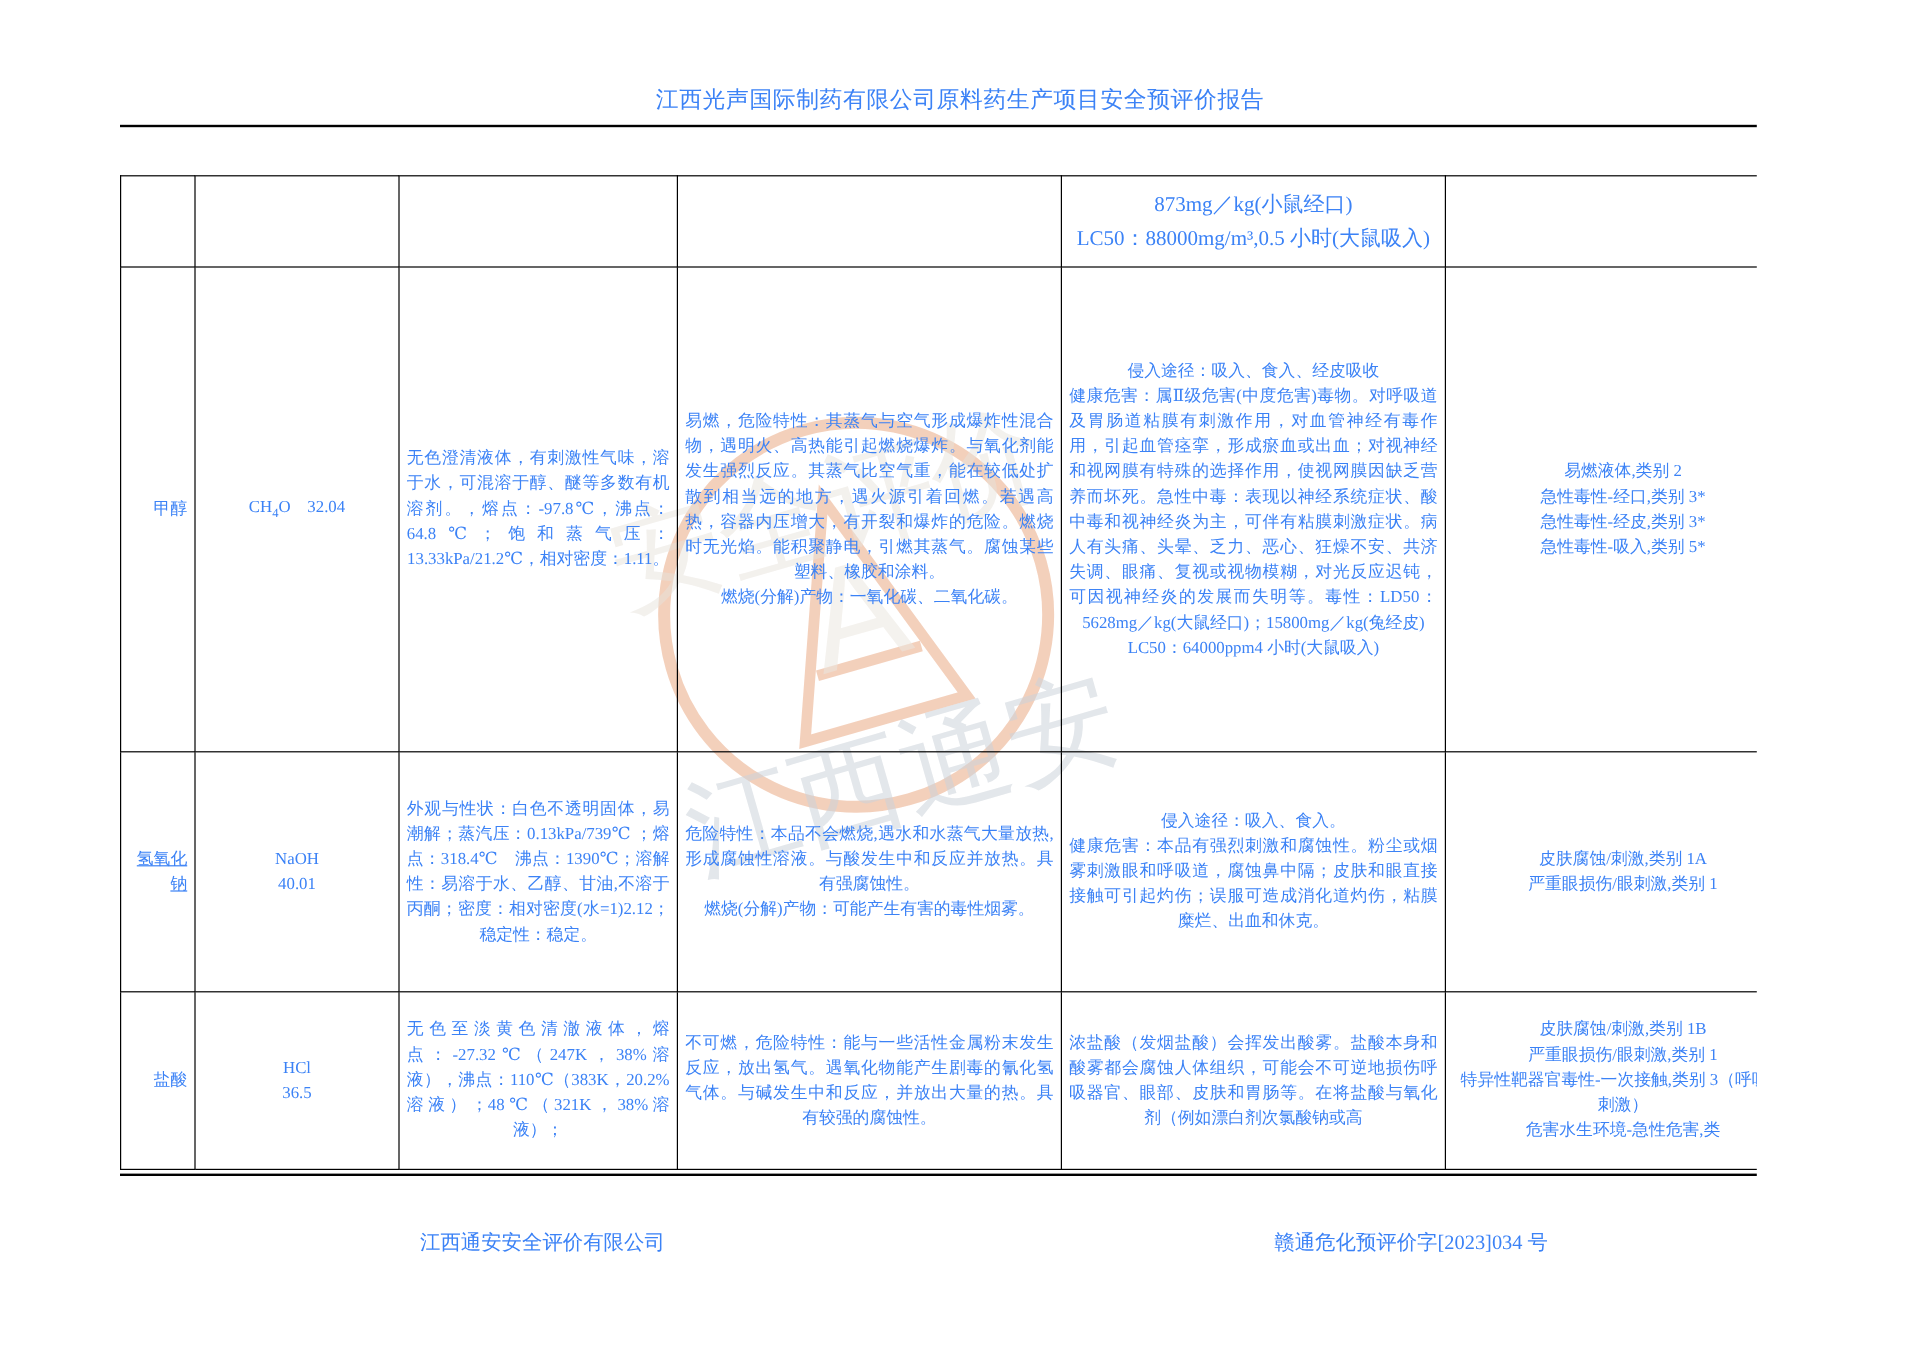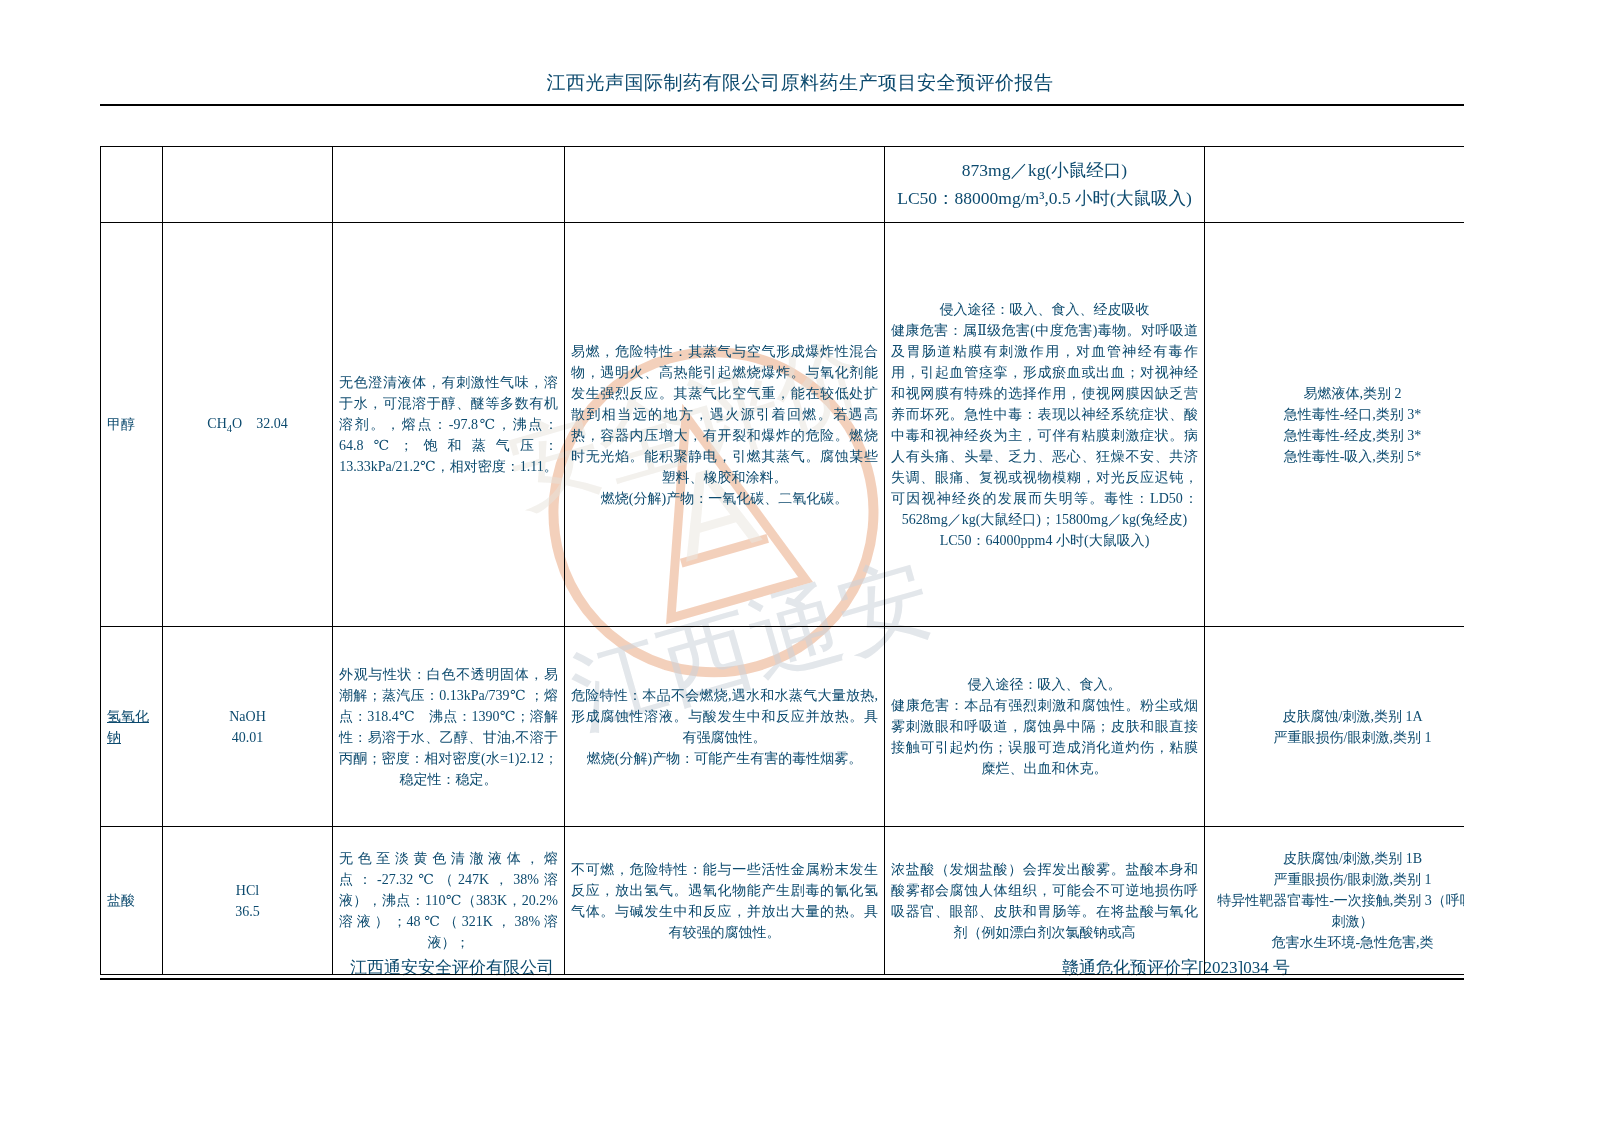--- a/index.html
+++ b/index.html
@@ -6,21 +6,21 @@
     margin: 0;
     padding: 0;
     background: #ffffff;
   }
   .page {
     position: relative;
     width: 1464px;
     height: 1131px;
     background: #ffffff;
     font-family: "Liberation Serif", "DejaVu Serif", serif;
-    color: #0c4a6e;
+    color: #3b82f6;
     overflow: hidden;
   }
   
   .header {
     position: absolute;
     top: 70px;
     left: 100px;
     width: 1400px;
     text-align: center;
     font-size: 19px;
@@ -38,21 +38,21 @@
   .footer-rule {
     position: absolute;
     top: 978px;
     left: 100px;
     width: 1400px;
     height: 0;
     border-top: 2px solid #000;
   }
   .footer {
     position: absolute;
-    top: 956px;
+    top: 1024px;
     left: 100px;
     width: 1400px;
     height: 30px;
     font-size: 17px;
   }
   .footer-left {
     position: absolute;
     left: 250px;
     top: 0;
   }
@@ -91,21 +91,21 @@
     z-index: 10;
   }
   table.main td {
     border: 1px solid #000;
     vertical-align: middle;
     font-size: 14px;
     line-height: 1.5;
     padding: 4px 6px;
     background: transparent;
   }
-  .c-name   { width: 62px;  text-align: left; }
+  .c-name   { width: 62px;  text-align: right; }
   .c-form   { width: 170px; text-align: center; }
   .c-prop   { width: 232px; text-align: justify; text-align-last: center; }
   .c-haz    { width: 320px; text-align: justify; text-align-last: center; }
   .c-tox    { width: 320px; text-align: justify; text-align-last: center; margin-top: 31px; }
   .c-cls    { width: 296px; text-align: center; }
   .top-cell { text-align: left; vertical-align: top; padding-top: 6px; }
   .cls-lines { line-height: 1.75; margin-left: 37px; }
   sub { font-size: 0.75em; }
 </style>
 </head>

